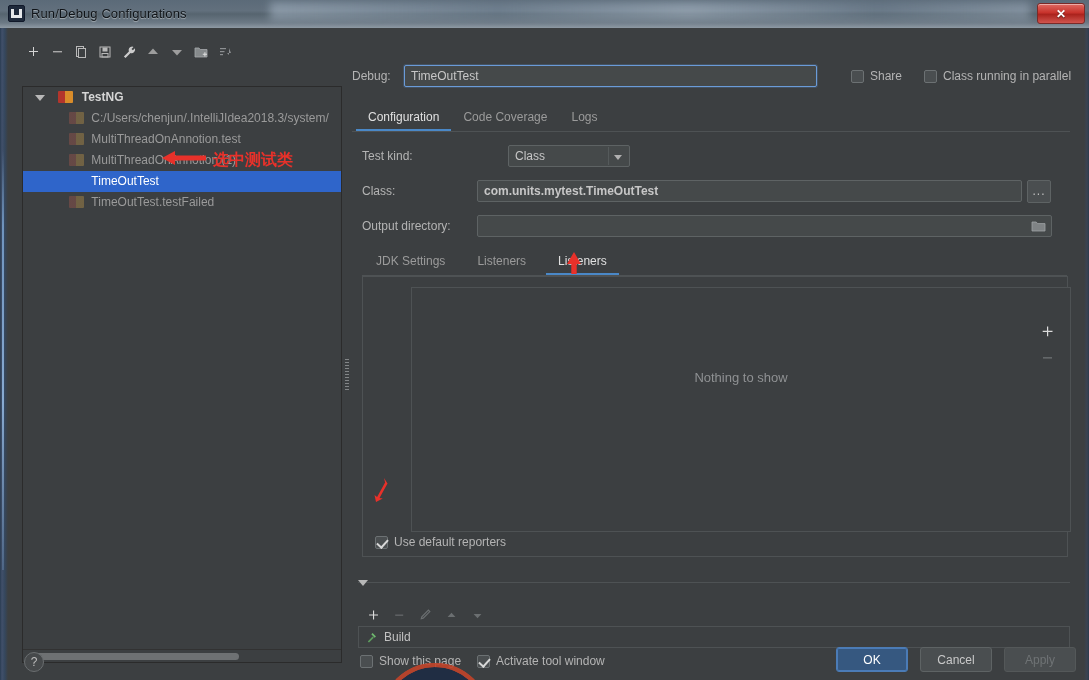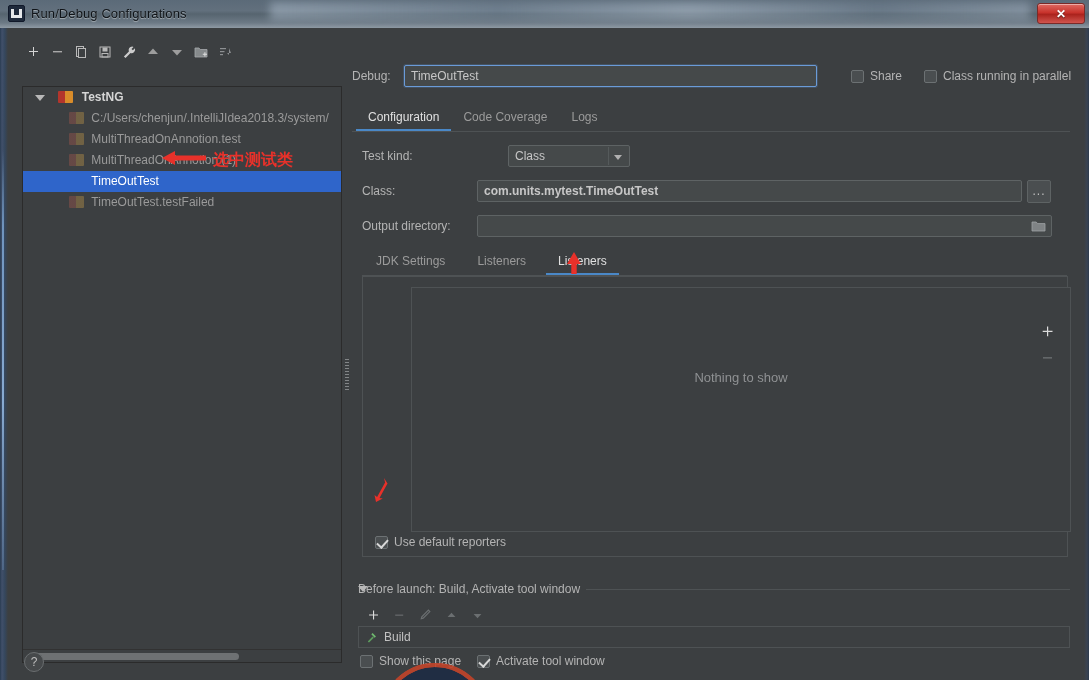--- a/index.html
+++ b/index.html
@@ -411,21 +411,20 @@
           </div>
         </div>
         <div class="cbrow" style="position:absolute; left:12px; top:258px;">
           <span class="cb checked"></span>
           <span class="txt">Use default reporters</span>
         </div>
       </div>
 
       <div class="sectionhdr" style="position:absolute; left:6px; top:518px; width:712px;">
         <span class="twist down"></span>
-        <span class="lbl">Before launch: Build, Activate tool window</span>
         <span class="ln"></span>
       </div>
 
       <div style="position:absolute; left:10px; top:540px; display:flex; gap:4px; align-items:center;">
         <div class="tb">
           <svg width="13" height="13" viewBox="0 0 13 13">
               <path d="M6 1.5h1.1v3.9h3.9v1.1H7.1v3.9H6V6.5H2.1V5.4H6z" fill="#dcdcdc"></path>
             </svg>
         </div>
         <div class="tb">
@@ -470,20 +469,31 @@
           <span class="txt">Activate tool window</span>
         </div>
       </div>
 
     </div>
 
     <div class="helpbtn">
       <span>?</span>
     </div>
 
+    <div style="position:absolute; right:8px; bottom:8px; display:flex; gap:12px;">
+      <div class="btn default">
+        <span>OK</span>
+      </div>
+      <div class="btn">
+        <span>Cancel</span>
+      </div>
+      <div class="btn disabled">
+        <span>Apply</span>
+      </div>
+    </div>
 
   </div>
 
   <div class="anno" style="left:162px; top:150px;">
     <svg width="44" height="16" viewBox="0 0 44 16">
       <path d="M0 8l13-7v4.4h31v5.2H13V15z" fill="#e8312a"></path>
     </svg>
   </div>
   <div class="anno anno-text" style="left:213px; top:150px;">选中测试类</div>
 

